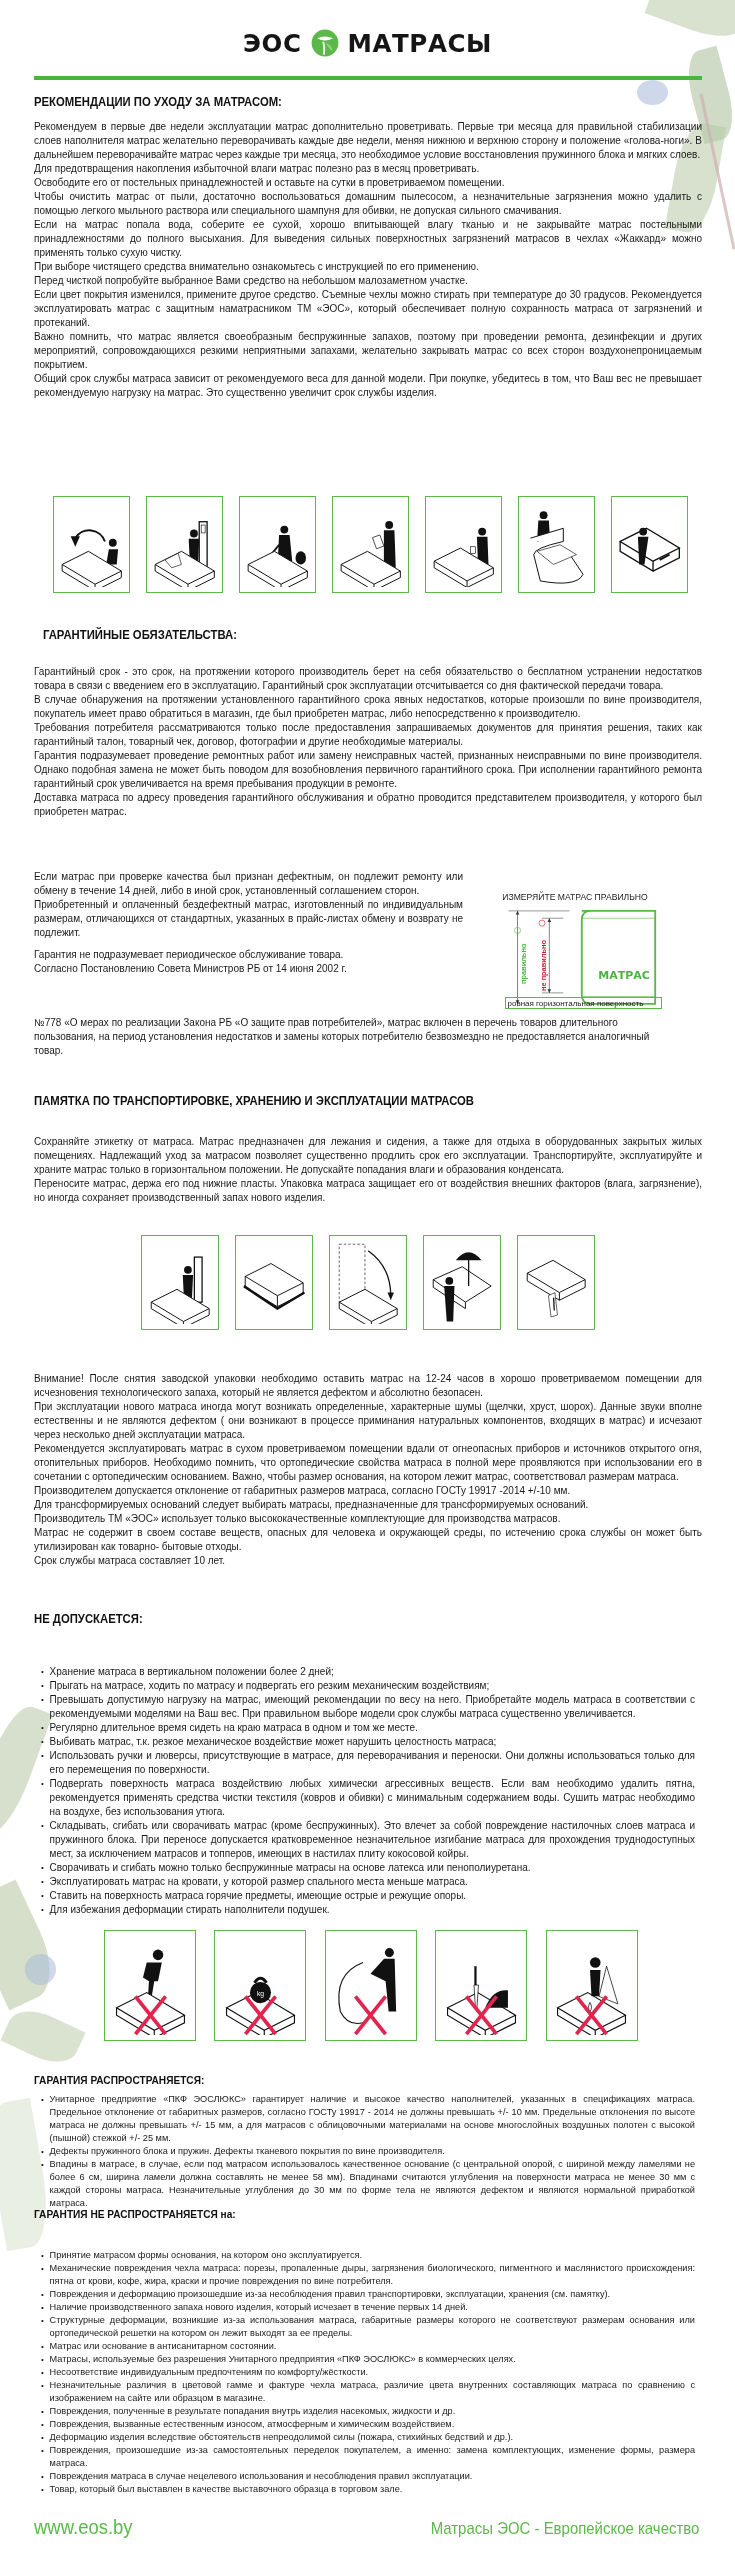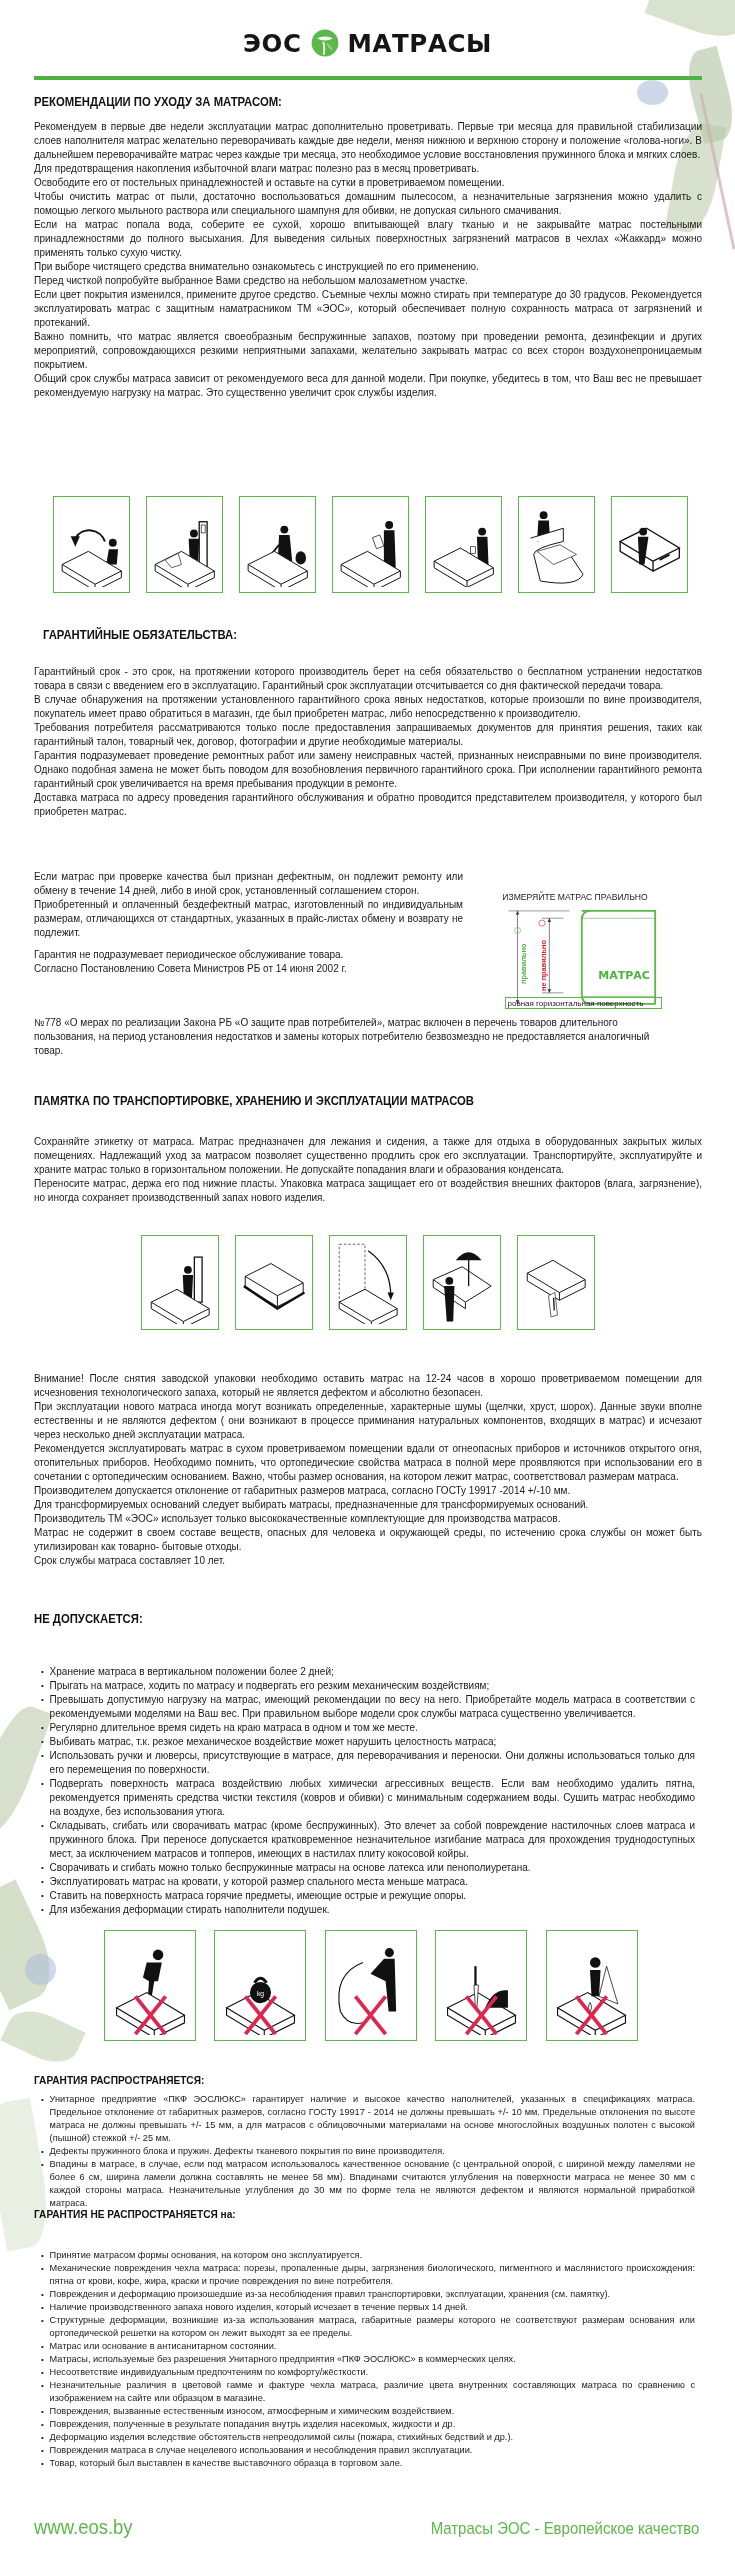--- a/index.html
+++ b/index.html
@@ -324,23 +324,24 @@
   <ul class="bul">
     <li>Принятие матрасом формы основания, на котором оно эксплуатируется.</li>
     <li>Механические повреждения чехла матраса: порезы, пропаленные дыры, загрязнения биологического, пигментного и маслянистого происхождения: пятна от крови, кофе, жира, краски и прочие повреждения по вине потребителя.</li>
     <li>Повреждения и деформацию произошедшие из-за несоблюдения правил транспортировки, эксплуатации, хранения (см. памятку).</li>
     <li>Наличие производственного запаха нового изделия, который исчезает в течение первых 14 дней.</li>
     <li>Структурные деформации, возникшие из-за использования матраса, габаритные размеры которого не соответствуют размерам основания или ортопедической решетки на котором он лежит выходят за ее пределы.</li>
     <li>Матрас или основание в антисанитарном состоянии.</li>
     <li>Матрасы, используемые без разрешения Унитарного предприятия «ПКФ ЭОСЛЮКС» в коммерческих целях.</li>
     <li>Несоответствие индивидуальным предпочтениям по комфорту/жёсткости.</li>
     <li>Незначительные различия в цветовой гамме и фактуре чехла матраса, различие цвета внутренних составляющих матраса по сравнению с изображением на сайте или образцом в магазине.</li>
+    <li>Повреждения, полученные в результате попадания внутрь изделия насекомых, жидкости и др.</li>
     <li>Повреждения, вызванные естественным износом, атмосферным и химическим воздействием.</li>
-    <li>Повреждения, полученные в результате попадания внутрь изделия насекомых, жидкости и др.</li>
     <li>Деформацию изделия вследствие обстоятельств непреодолимой силы (пожара, стихийных бедствий и др.).</li>
+    <li>Повреждения, произошедшие из-за самостоятельных переделок покупателем, а именно: замена комплектующих, изменение формы, размера матраса.</li>
     <li>Повреждения матраса в случае нецелевого использования и несоблюдения правил эксплуатации.</li>
     <li>Товар, который был выставлен в качестве выставочного образца в торговом зале.</li>
   </ul>
 </div>
 
 <div class="abs footer-l">www.eos.by</div>
 <div class="abs footer-r">Матрасы ЭОС - Европейское качество</div>
 
 
 </body></html>

